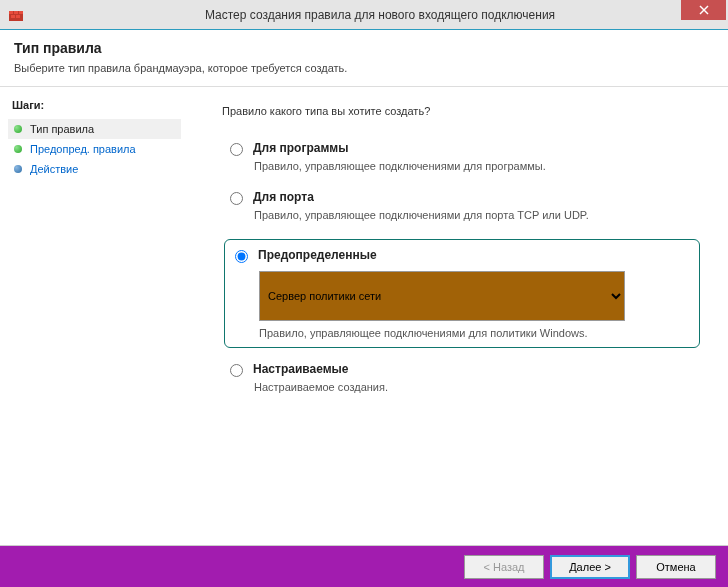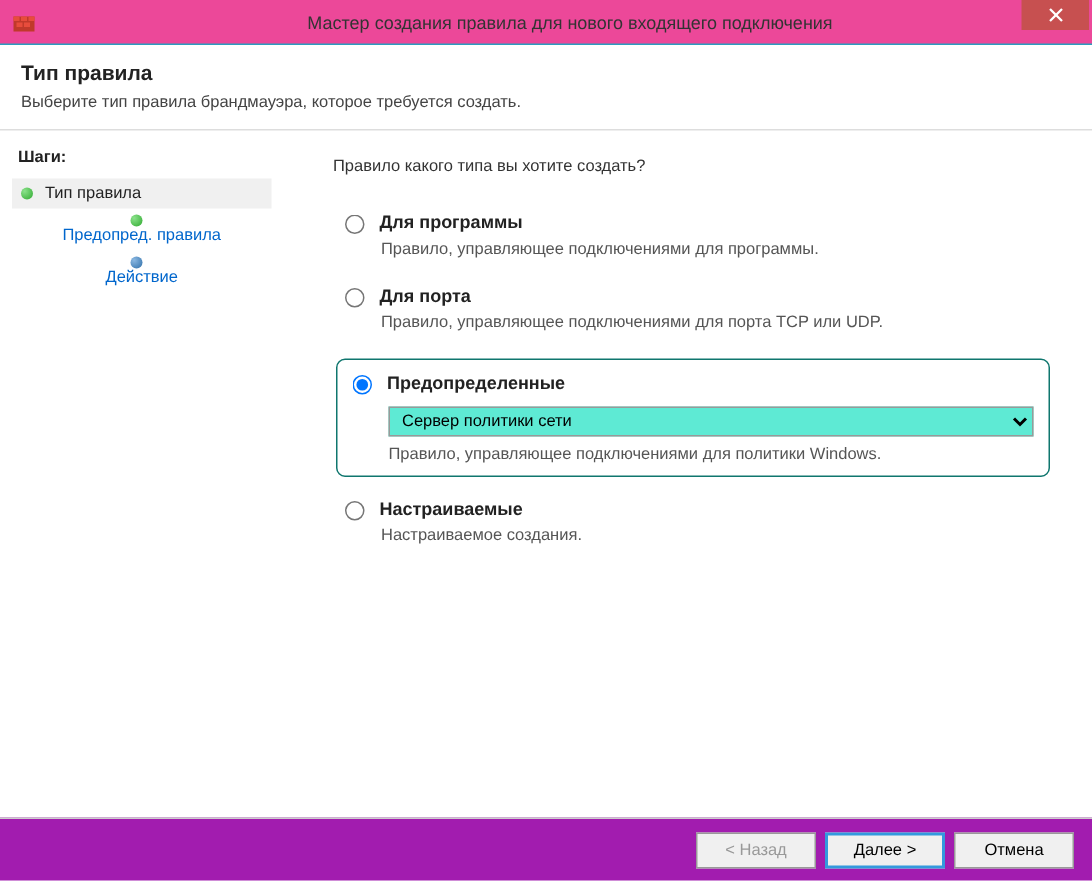--- a/index.html
+++ b/index.html
@@ -1,48 +1,48 @@
 <!DOCTYPE html>
 <html><head>
   <meta charset="utf-8">
   <style>
     * { box-sizing: border-box; margin: 0; padding: 0; }
     body { font-family: 'Segoe UI', Tahoma, sans-serif; font-size: 12px; background: #fff; width: 728px; height: 587px; overflow: hidden; }
     
-    .titlebar { height: 30px; background: #ec4899; display: flex; align-items: center; position: relative; border-bottom: 1px solid #2b9cbf; }
+    .titlebar { height: 30px; background: #e5e5e5; display: flex; align-items: center; position: relative; border-bottom: 1px solid #2b9cbf; }
     .titlebar-icon { width: 16px; height: 16px; margin: 0 8px; display: inline-flex; }
     .titlebar-text { flex: 1; text-align: center; font-size: 12px; color: #333; }
     .close-btn { width: 45px; height: 20px; background: #c75050; color: #fff; display: flex; align-items: center; justify-content: center; position: absolute; right: 2px; top: 0; cursor: pointer; }
     .close-btn svg { width: 10px; height: 10px; }
     
     .header { padding: 10px 14px 12px 14px; border-bottom: 1px solid #ddd; }
     .header-title { font-size: 14px; font-weight: bold; color: #222; margin-bottom: 6px; }
     .header-subtitle { font-size: 11px; color: #444; }
     
     .body { display: flex; height: 470px; }
     
     .sidebar { width: 190px; padding: 8px 8px; border-right: 1px solid transparent; }
     .sidebar-heading { font-size: 11px; font-weight: bold; margin: 4px 4px 8px 4px; color: #222; }
     .step { display: flex; align-items: center; padding: 4px 6px; font-size: 11px; cursor: pointer; }
     .step-bullet { width: 8px; height: 8px; border-radius: 50%; margin-right: 8px; display: inline-block; }
     .bullet-green { background: radial-gradient(circle at 30% 30%, #8be28b, #2fa92f); }
     .bullet-blue { background: radial-gradient(circle at 30% 30%, #8bb8e2, #2f6fa9); }
     .step.current { background: #f0f0f0; color: #222; }
-    .step.link { color: #0066cc; flex-direction: column; }
+    .step.link { color: #0066cc; }
     
     .main { flex: 1; padding: 18px 28px 10px 32px; position: relative; }
     .prompt { font-size: 11px; color: #333; margin-bottom: 24px; }
     
     .option-group { margin-bottom: 18px; padding-left: 8px; }
     .option-row { display: flex; align-items: flex-start; }
     .option-radio { margin-top: 2px; margin-right: 10px; }
     .option-label { font-size: 12px; font-weight: bold; color: #222; }
     .option-desc { font-size: 11px; color: #555; margin-left: 24px; margin-top: 4px; }
     .option-select-wrap { margin-left: 24px; margin-top: 8px; margin-bottom: 6px; }
-    .option-select { width: 430px; font-size: 11px; padding: 2px 4px; border: 1px solid #999; background: #5eead4; }
+    .option-select { width: 366px; font-size: 11px; padding: 17px 4px; border: 1px solid #999; background: #a16207; }
     
     .highlight-box { border: 1px solid #0f766e; border-radius: 6px; padding: 8px 6px 8px 2px; margin-bottom: 14px; margin-left: 2px; }
     
     .footer { position: absolute; bottom: 0; left: 0; right: 0; height: 42px; border-top: 1px solid #ccc; display: flex; align-items: center; justify-content: flex-end; padding: 0 12px; gap: 6px; background: #a21caf; }
     .btn { min-width: 80px; height: 24px; font-size: 11px; border: 1px solid #999; background: #f0f0f0; cursor: pointer; padding: 0 10px; }
     .btn:disabled { color: #999; cursor: default; }
     .btn.default { border: 2px solid #3399dd; }
   </style>
 </head>
 <body>

